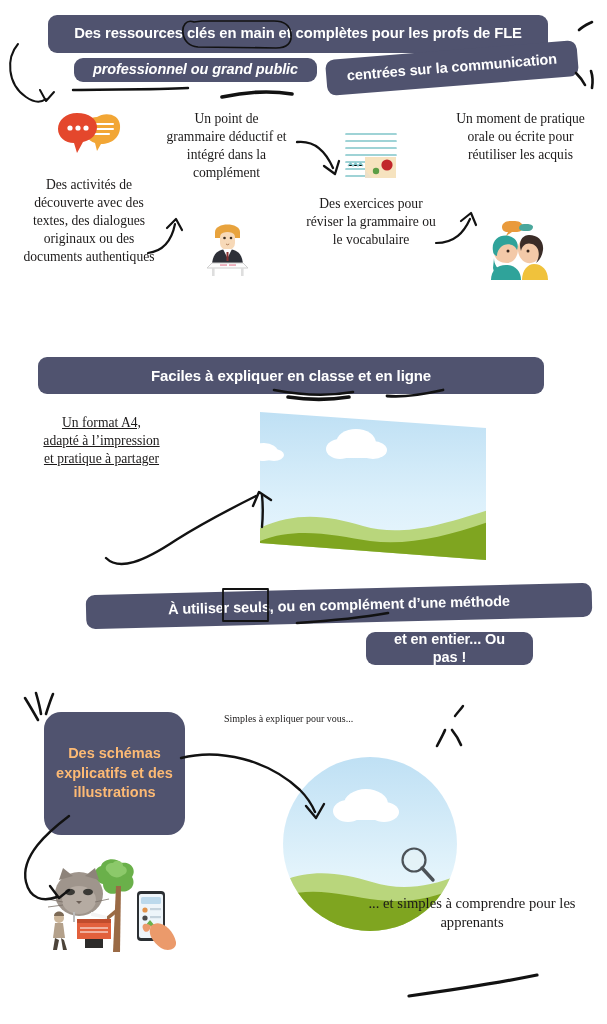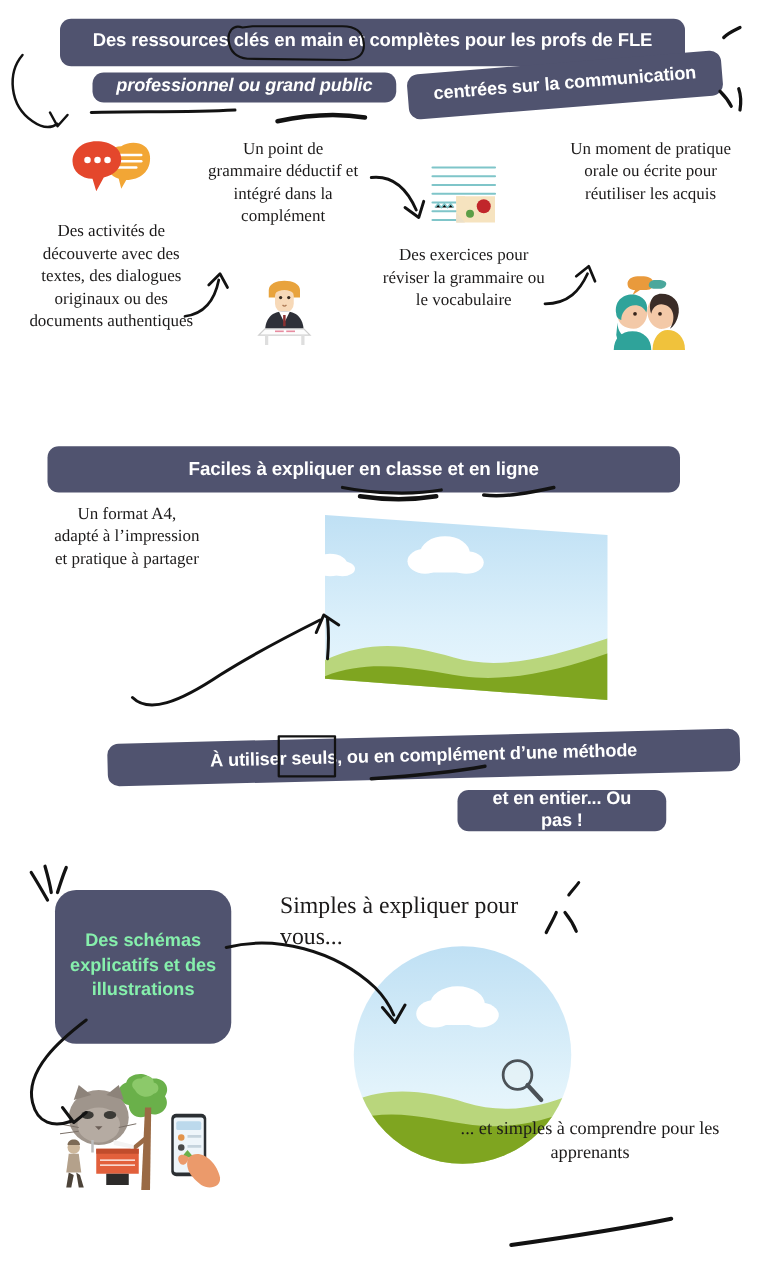--- a/index.html
+++ b/index.html
@@ -51,21 +51,21 @@
   #banner-faciles { left: 38px;  top: 357px; width: 506px; height: 37px; font-size: 15px; }
   #banner-seuls   { left: 86px;  top: 589px; width: 506px; height: 34px; font-size: 14.5px;
                     transform: rotate(-1.4deg); }
   #banner-entier  { left: 366px; top: 632px; width: 167px; height: 33px; font-size: 14.5px; }
 
   .box-schemas {
     position: absolute;
     left: 44px; top: 712px;
     width: 141px; height: 123px;
     background: #50536f;
-    color: #86efac;
+    color: #fdba74;
     border-radius: 17px;
     font-family: "Liberation Sans", sans-serif;
     font-weight: bold;
     font-size: 14.5px;
     line-height: 1.34;
     display: flex;
     align-items: center;
     justify-content: center;
     text-align: center;
     padding: 0 9px;
@@ -80,22 +80,22 @@
     font-family: "Liberation Serif", serif;
     font-size: 13.6px;
     line-height: 1.33;
     color: #1c1a1a;
     z-index: 5;
   }
   #cap-activites { left: 18px;  top: 176px; width: 142px; }
   #cap-grammaire { left: 164px; top: 110px; width: 125px; }
   #cap-exercices { left: 305px; top: 195px; width: 132px; }
   #cap-pratique  { left: 455px; top: 110px; width: 131px; }
-  #cap-a4        { left: 43px;  top: 402px; width: 117px; }
-  #cap-simples   { left: 224px; top: 712px; width: 230px; text-align: left; font-size: 19px; }
+  #cap-a4        { left: 43px;  top: 414px; width: 117px; text-decoration: underline; }
+  #cap-simples   { left: 224px; top: 712px; width: 230px; text-align: left; font-size: 10px; }
   #cap-apprenants{ left: 360px; top: 894px; width: 224px; font-size: 14.6px; }
 
   
   .ink {
     position: absolute;
     left: 0; top: 0;
     width: 607px; height: 1024px;
     pointer-events: none;
     z-index: 8;
   }

